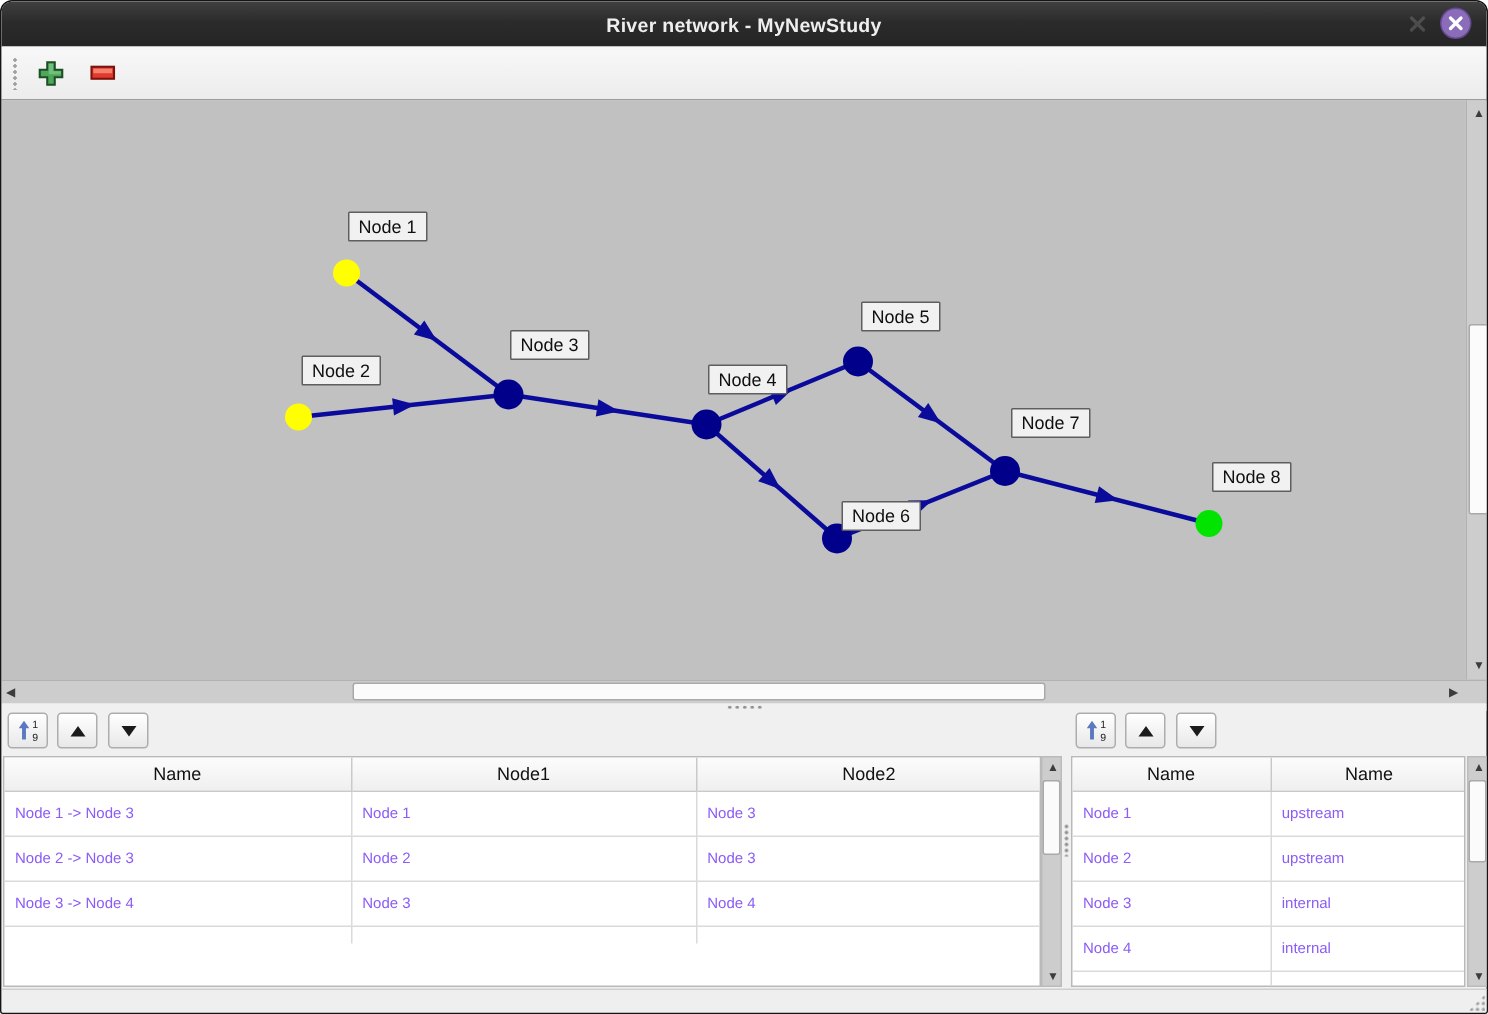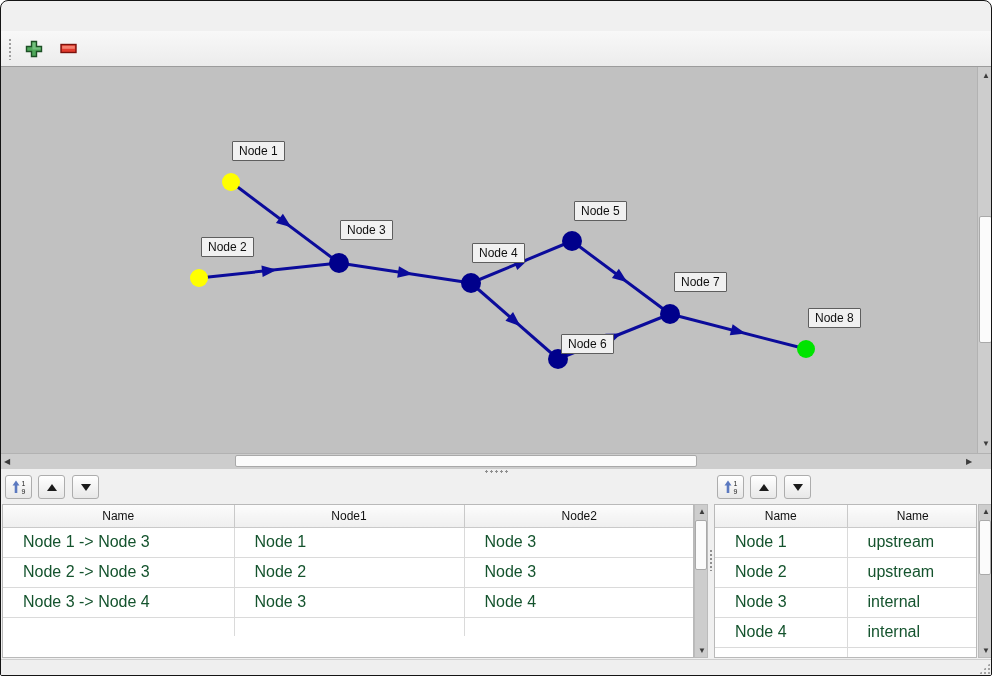--- a/index.html
+++ b/index.html
@@ -64,38 +64,51 @@
   }
   .tri-up { width:0; height:0; border-left:5px solid transparent; border-right:5px solid transparent; border-bottom:7px solid #1b1b1b; }
   .tri-down { width:0; height:0; border-left:5px solid transparent; border-right:5px solid transparent; border-top:7px solid #1b1b1b; }
   .tablebox { position:absolute; background:#ffffff; border:1px solid #b9b9b9; overflow:hidden; }
   table { border-collapse:collapse; table-layout:fixed; width:100%; }
   th {
     height:22px; font-size:12px; font-weight:normal; color:#111; text-align:center;
     background:linear-gradient(#fcfcfc,#efefef); border:1px solid #c9c9c9; border-top:none;
   }
   th:first-child { border-left:none; } th:last-child { border-right:none; }
-  td { height:30px; font-size:16px; color:#14532d; padding:0 20px;
+  td { height:30px; font-size:10px; color:#8b5cf6; padding:0 7px;
     border-right:1px solid #dadada; border-bottom:1px solid #dadada; overflow:hidden; white-space:nowrap; }
   td:last-child { border-right:none; }
   tr.partial td { height:12px; border-bottom:none; }
   .tscroll { position:absolute; width:14px; background:#cdcdcd; border:1px solid #bbbbbb; }
   .panel-splitter { position:absolute; left:708px; top:75px; width:4px; height:22px;
     background-image:radial-gradient(circle,#8f8f8f 1px,transparent 1.2px); background-size:4px 4px; cursor:col-resize; }
   
   .statusbar { position:absolute; left:0; top:658px; width:992px; height:18px; background:#efefef; border-top:1px solid #cfcfcf; }
   .grip { position:absolute; right:3px; bottom:3px; width:11px; height:11px;
     background-image:radial-gradient(circle,#a3a3a3 1px,transparent 1.2px); background-size:4px 4px;
     clip-path:polygon(100% 0,100% 100%,0 100%); cursor:nwse-resize; }
 </style>
 </head>
 <body>
 
 <div id="window">
 
+  <div class="titlebar">
+    <span class="title">River network - MyNewStudy</span>
+    <span class="maxbtn">
+      <svg width="12" height="12" viewBox="0 0 12 12">
+        <path d="M2 2 L10 10 M10 2 L2 10" stroke="#ffffff" stroke-width="2.2" stroke-linecap="round"></path>
+      </svg>
+    </span>
+    <span class="closebtn">
+      <svg width="11" height="11" viewBox="0 0 11 11">
+        <path d="M2 2 L9 9 M9 2 L2 9" stroke="#ffffff" stroke-width="2.2" stroke-linecap="round"></path>
+      </svg>
+    </span>
+  </div>
 
   <div class="toolbar">
     <div class="dots-v"></div>
     <button class="tbbtn">
       <svg width="18" height="18" viewBox="0 0 18 18">
         <path d="M6.5 1.5 h5 v5 h5 v5 h-5 v5 h-5 v-5 h-5 v-5 h5 z" fill="#4fa85a" stroke="#1d4f25" stroke-width="1.4"></path>
         <path d="M7.5 2.5 h3 v5 h5 v2 h-8 z" fill="#7cc486" opacity="0.8"></path>
       </svg>
     </button>
     <button class="tbbtn">

